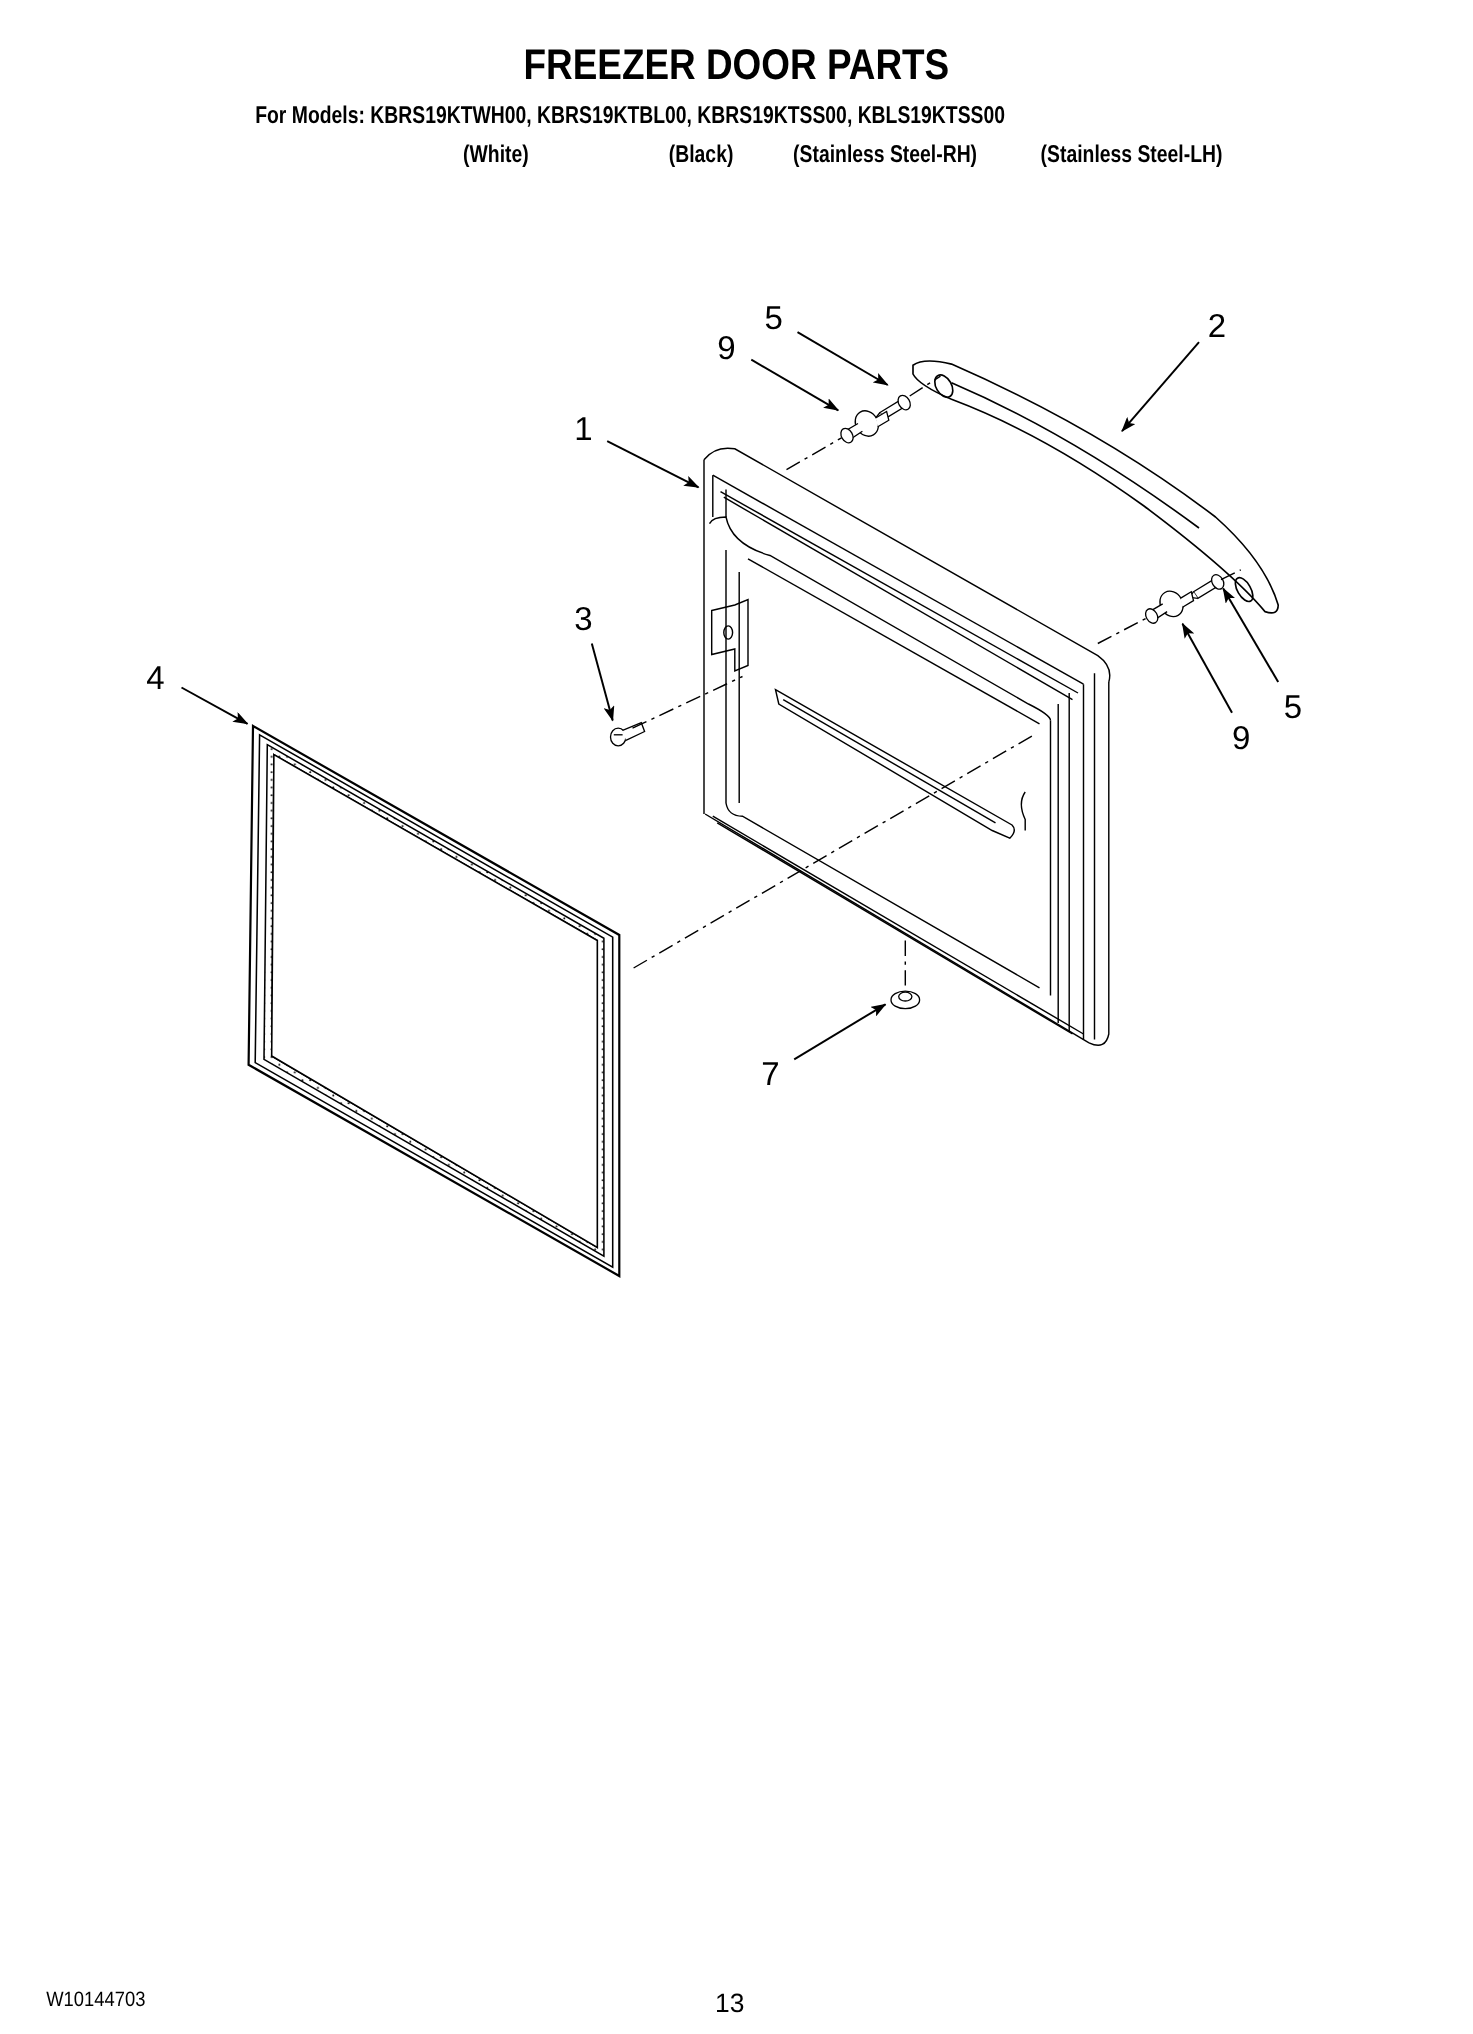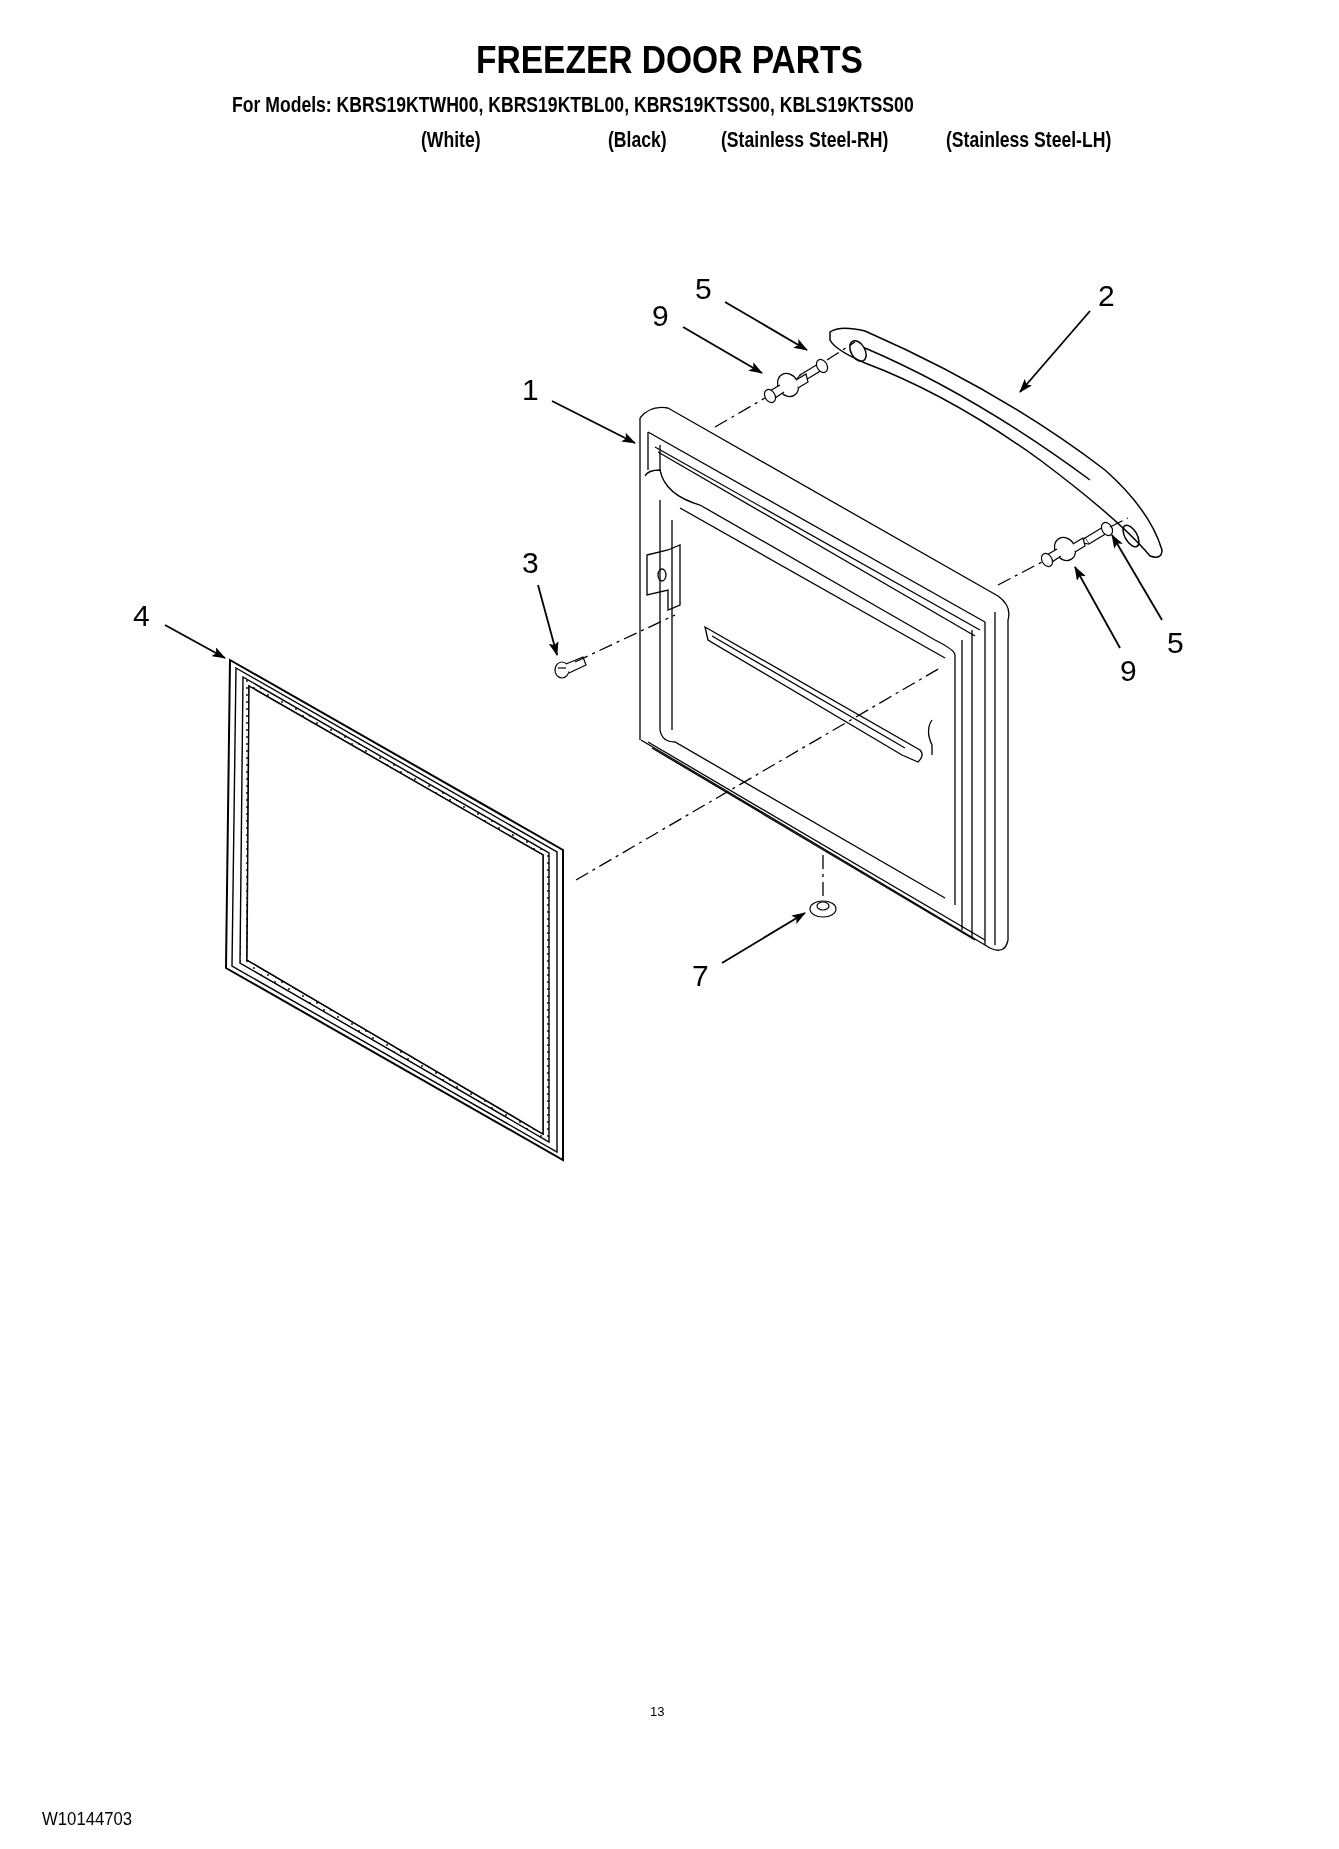--- a/index.html
+++ b/index.html
@@ -5,21 +5,21 @@
   html, body { margin: 0; padding: 0; background: #ffffff; }
   body { width: 1339px; height: 1849px; position: relative; overflow: hidden;
          font-family: "Liberation Sans", sans-serif; color: #000; }
   .title { position: absolute; left: 0; width: 1339px; top: 38px; text-align: center;
            font-weight: bold; font-size: 39px; letter-spacing: 0px; transform: scaleX(0.86); transform-origin: 669px 0; }
   .models { position: absolute; left: 232px; top: 92px; font-weight: bold; font-size: 22px;
             white-space: nowrap; transform: scaleX(0.80); transform-origin: 0 0; }
   .colors { position: absolute; top: 127px; font-weight: bold; font-size: 22px; white-space: nowrap;
             transform: scaleX(0.80); transform-origin: 0 0; }
   .footer-left { position: absolute; left: 42px; top: 1808px; font-size: 19px; transform: scaleX(0.88); transform-origin: 0 0; }
-  .footer-center { position: absolute; left: 650px; top: 1704px; font-size: 13px; }
+  .footer-center { position: absolute; left: 650px; top: 1808px; font-size: 24px; }
   svg.diagram { position: absolute; left: 0; top: 0; }
   .callout { font-family: "Liberation Sans", sans-serif; font-size: 30px; fill: #000; }
 </style>
 </head>
 <body>
 
 <div class="title">FREEZER DOOR PARTS</div>
 <div class="models">For Models: KBRS19KTWH00, KBRS19KTBL00, KBRS19KTSS00, KBLS19KTSS00</div>
 <div class="colors" style="left:421px">(White)</div>
 <div class="colors" style="left:608px">(Black)</div>

